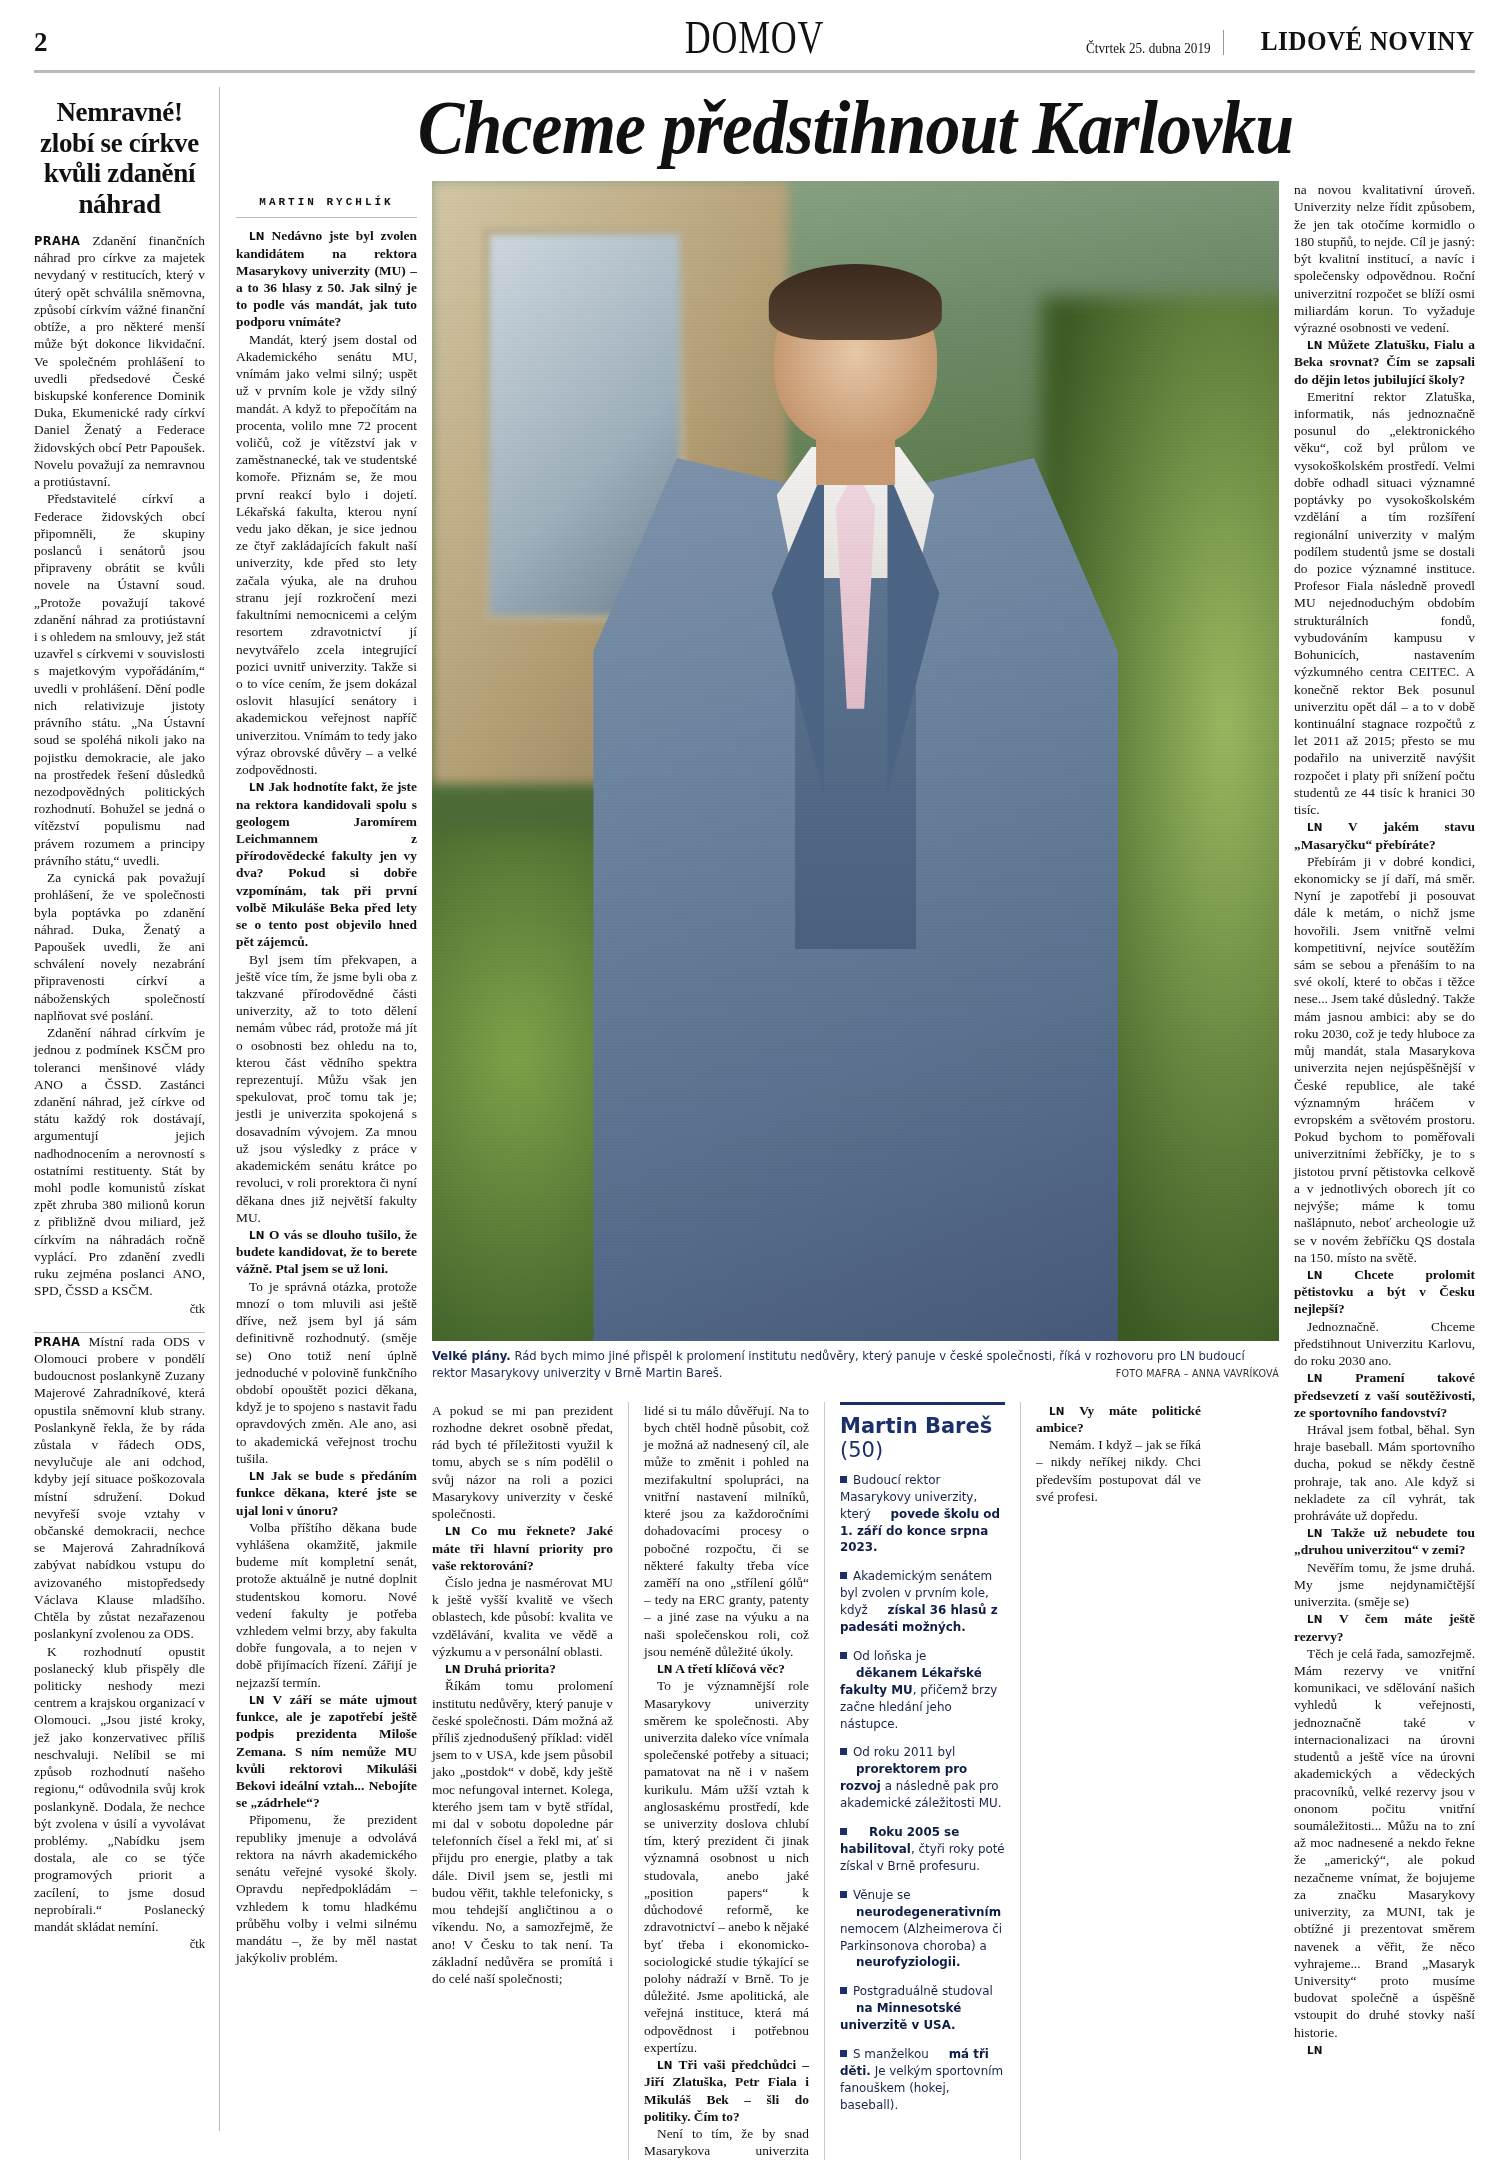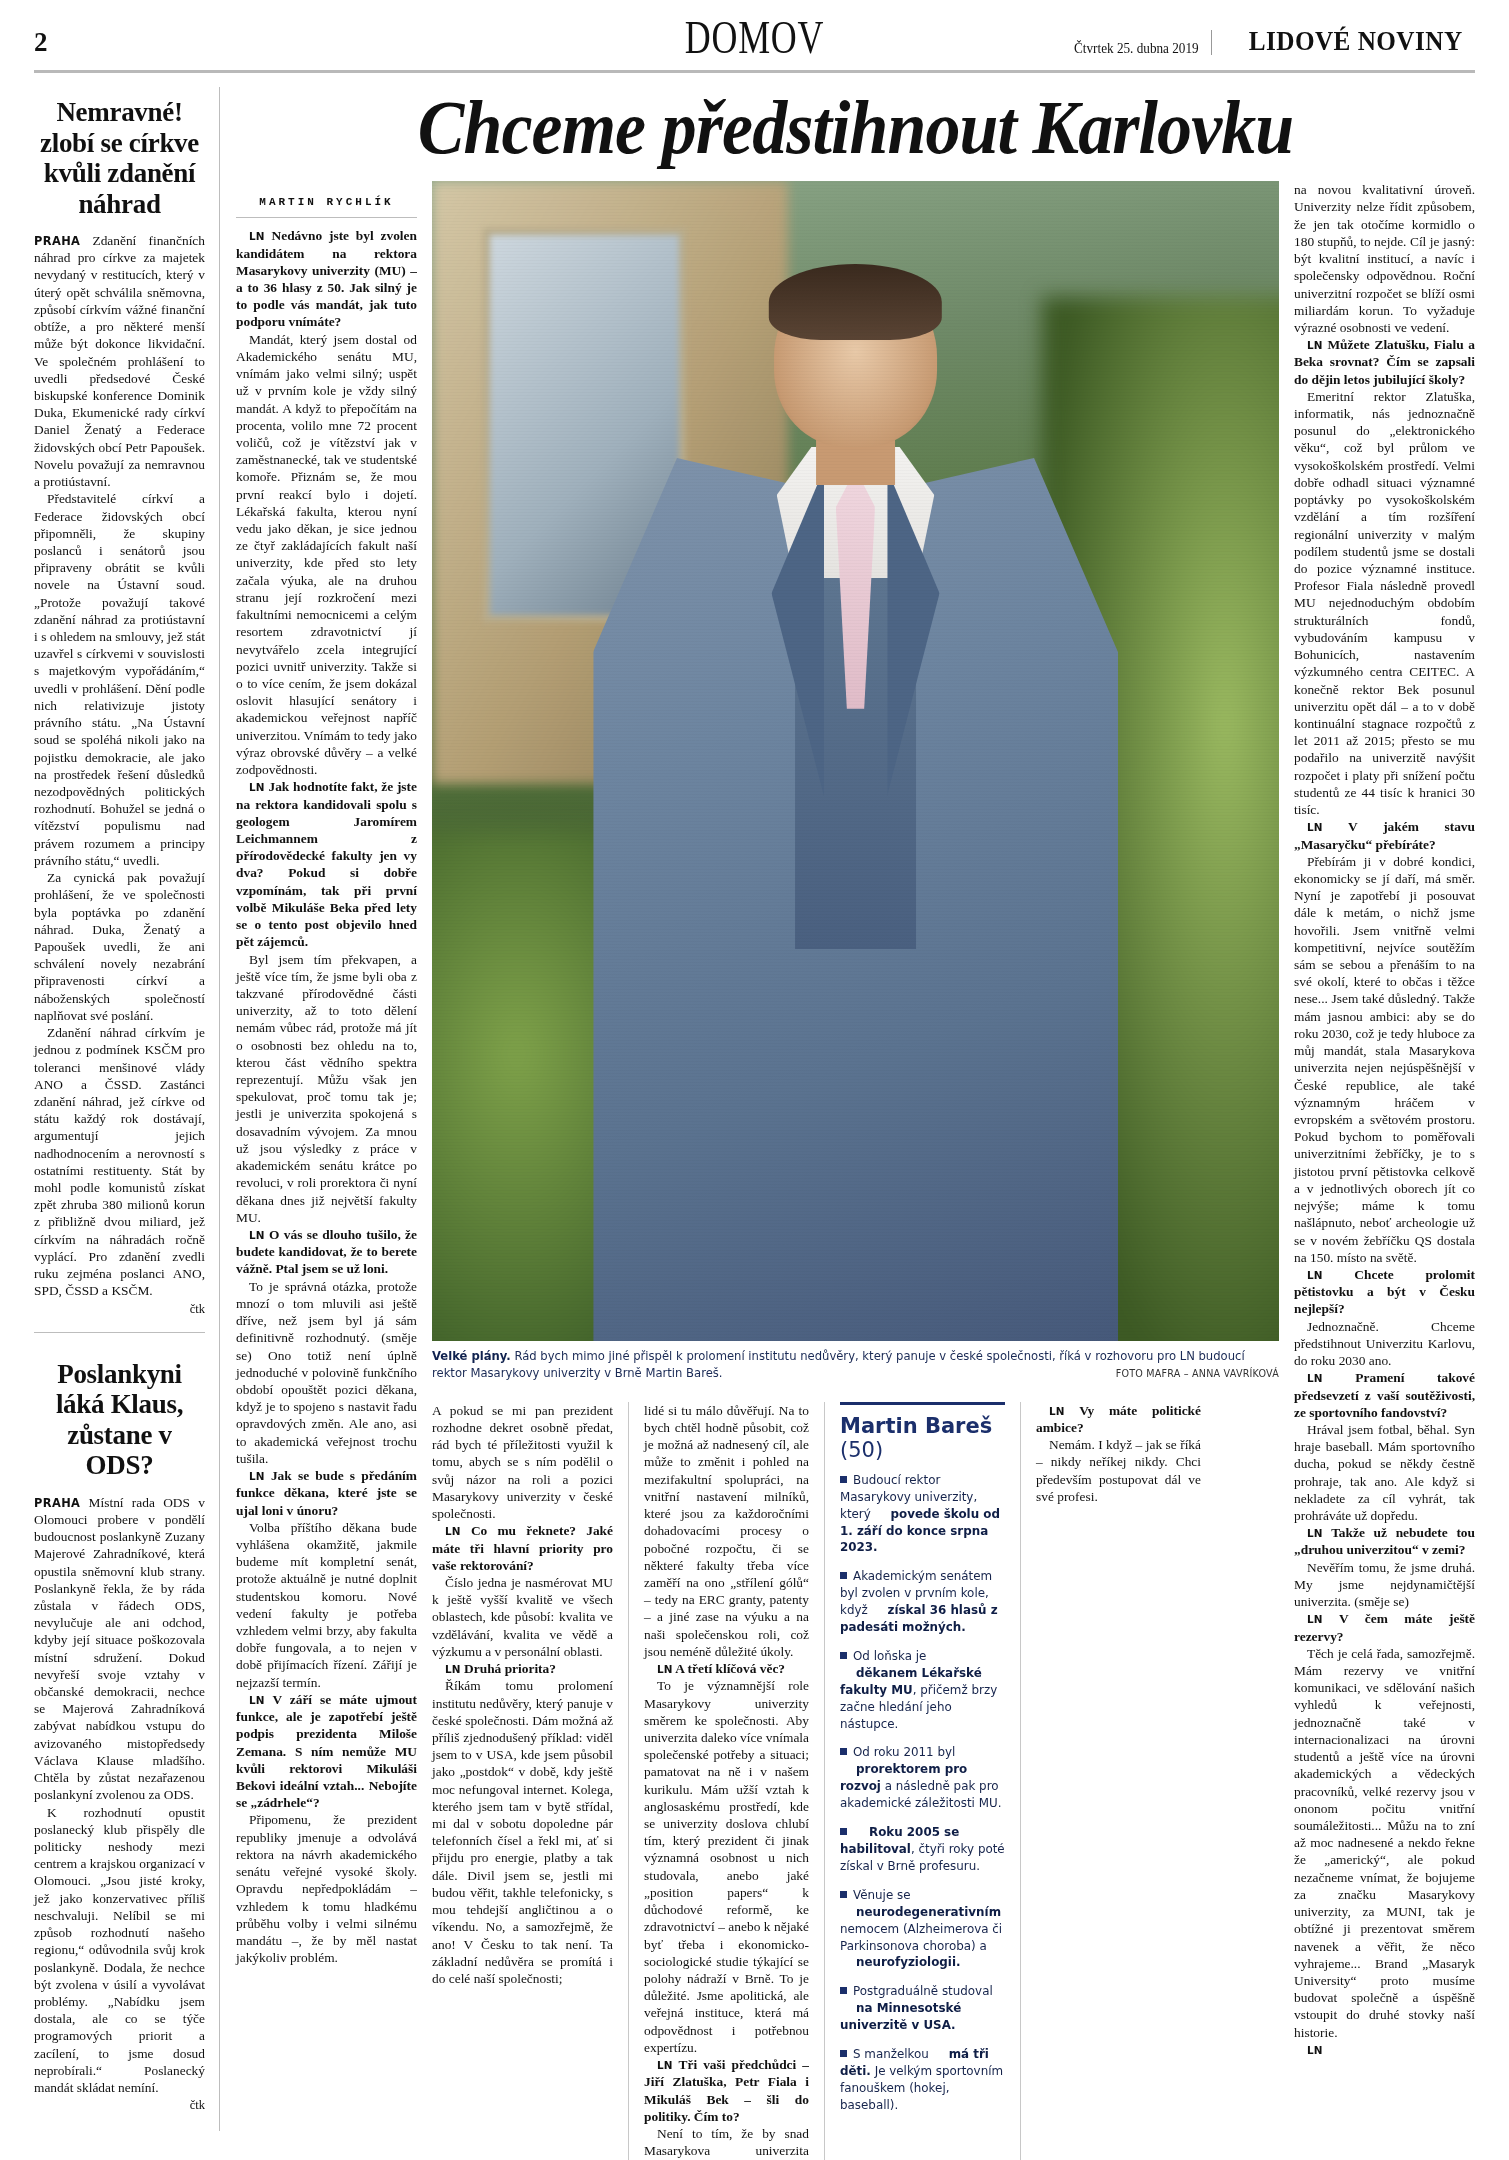--- a/index.html
+++ b/index.html
@@ -15,21 +15,21 @@
 
   
   .masthead{position:relative;height:66px;display:flex;align-items:flex-end;}
   .folio{position:absolute;left:0;bottom:8px;font-weight:bold;font-size:27px;font-family:"Liberation Serif",serif;}
   .section-title{
     position:absolute;left:0;right:0;bottom:2px;text-align:center;
     font-family:"Liberation Serif","DejaVu Serif",serif;
     font-size:46px;letter-spacing:1px;font-weight:400;
     transform:scaleX(.78);transform-origin:center bottom;
   }
-  .masthead-right{position:absolute;right:12px;bottom:9px;display:flex;align-items:flex-end;gap:13px;}
+  .masthead-right{position:absolute;right:0;bottom:9px;display:flex;align-items:flex-end;gap:13px;}
   .issue-date{font-size:15px;font-family:"Liberation Serif",serif;transform:scaleX(.88);transform-origin:right bottom;}
   .rule-vert{width:1px;height:25px;background:#999;align-self:flex-end;margin-bottom:2px;}
   .paper-name{
     font-family:"Liberation Serif","DejaVu Serif",serif;font-weight:bold;font-size:28px;
     letter-spacing:.5px;transform:scaleX(.9);transform-origin:right bottom;
   }
   .masthead-rule{height:3px;background:#b9b9b9;margin-top:4px;}
 
   
   .grid{display:flex;margin-top:14px;height:2044px;}
@@ -179,21 +179,20 @@
       <div class="body-col">
         <p class="first"><span class="dateline">PRAHA</span> <span>Zdanění finančních náhrad pro církve za majetek nevydaný v restitucích, který v úterý opět schválila sněmovna, způsobí církvím vážné finanční obtíže, a pro některé menší může být dokonce likvidační. Ve společném prohlášení to uvedli předsedové České biskupské konference Dominik Duka, Ekumenické rady církví Daniel Ženatý a Federace židovských obcí Petr Papoušek. Novelu považují za nemravnou a protiústavní.</span></p>
         <p>Představitelé církví a Federace židovských obcí připomněli, že skupiny poslanců i senátorů jsou připraveny obrátit se kvůli novele na Ústavní soud. „Protože považují takové zdanění náhrad za protiústavní i s ohledem na smlouvy, jež stát uzavřel s církvemi v souvislosti s majetkovým vypořádáním,“ uvedli v prohlášení. Dění podle nich relativizuje jistoty právního státu. „Na Ústavní soud se spoléhá nikoli jako na pojistku demokracie, ale jako na prostředek řešení důsledků nezodpovědných politických rozhodnutí. Bohužel se jedná o vítězství populismu nad právem rozumem a principy právního státu,“ uvedli.</p>
         <p>Za cynická pak považují prohlášení, že ve společnosti byla poptávka po zdanění náhrad. Duka, Ženatý a Papoušek uvedli, že ani schválení novely nezabrání připravenosti církví a náboženských společností naplňovat své poslání.</p>
         <p>Zdanění náhrad církvím je jednou z podmínek KSČM pro toleranci menšinové vlády ANO a ČSSD. Zastánci zdanění náhrad, jež církve od státu každý rok dostávají, argumentují jejich nadhodnocením a nerovností s ostatními restituenty. Stát by mohl podle komunistů získat zpět zhruba 380 milionů korun z přibližně dvou miliard, jež církvím na náhradách ročně vyplácí. Pro zdanění zvedli ruku zejména poslanci ANO, SPD, ČSSD a KSČM.</p>
         <span class="sig">čtk</span>
       </div>
 
       <div class="col-sep"></div>
 
-      <div class="side-head side-head2">Poslankyni láká Klaus, zůstane v ODS?</div>
       <div class="body-col">
         <p class="first"><span class="dateline">PRAHA</span> <span>Místní rada ODS v Olomouci probere v pondělí budoucnost poslankyně Zuzany Majerové Zahradníkové, která opustila sněmovní klub strany. Poslankyně řekla, že by ráda zůstala v řádech ODS, nevylučuje ale ani odchod, kdyby její situace poškozovala místní sdružení. Dokud nevyřeší svoje vztahy v občanské demokracii, nechce se Majerová Zahradníková zabývat nabídkou vstupu do avizovaného mistopředsedy Václava Klause mladšího. Chtěla by zůstat nezařazenou poslankyní zvolenou za ODS.</span></p>
         <p>K rozhodnutí opustit poslanecký klub přispěly dle politicky neshody mezi centrem a krajskou organizací v Olomouci. „Jsou jisté kroky, jež jako konzervativec příliš neschvaluji. Nelíbil se mi způsob rozhodnutí našeho regionu,“ odůvodnila svůj krok poslankyně. Dodala, že nechce být zvolena v úsilí a vyvolávat problémy. „Nabídku jsem dostala, ale co se týče programových priorit a zacílení, to jsme dosud neprobírali.“ Poslanecký mandát skládat nemíní.</p>
         <span class="sig">čtk</span>
       </div>
     </div>
 
     <div class="mainwrap">
 
       <div class="headline">Chceme předstihnout Karlovku</div>

